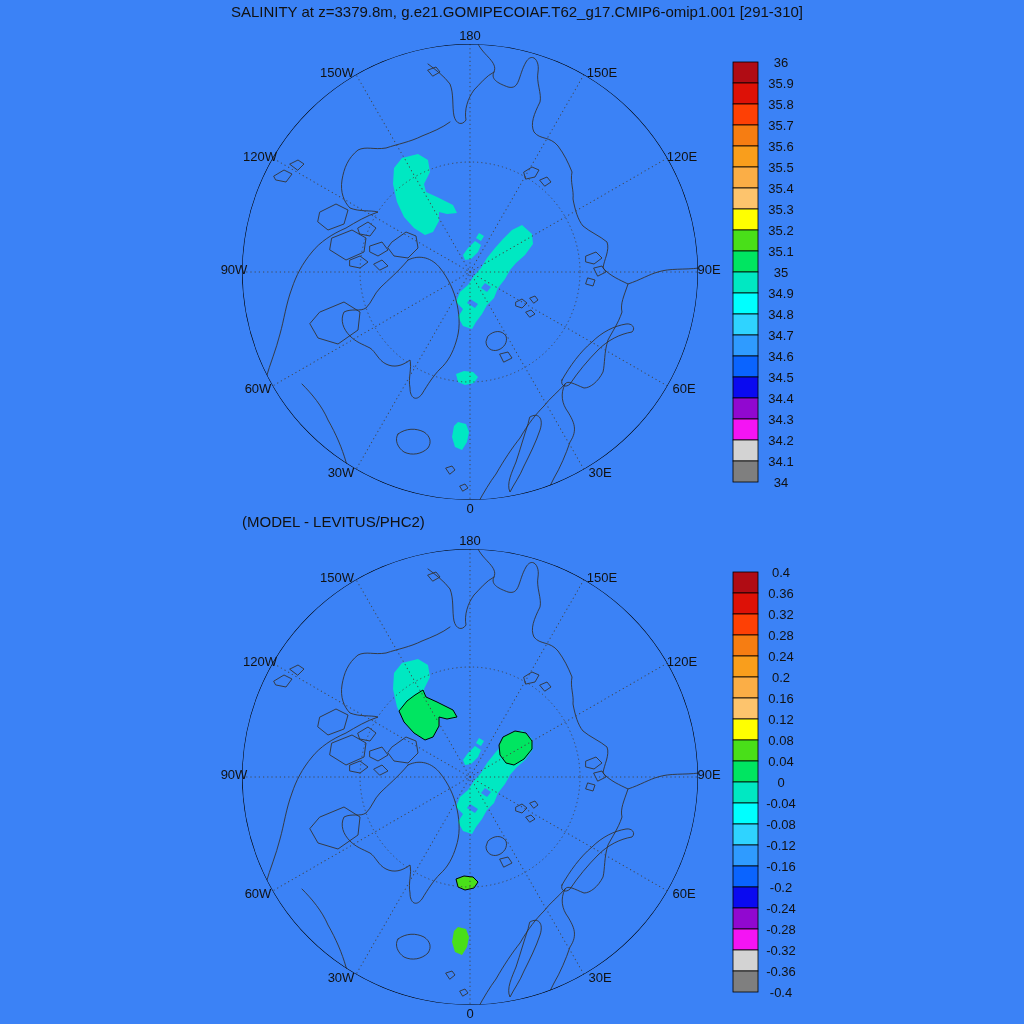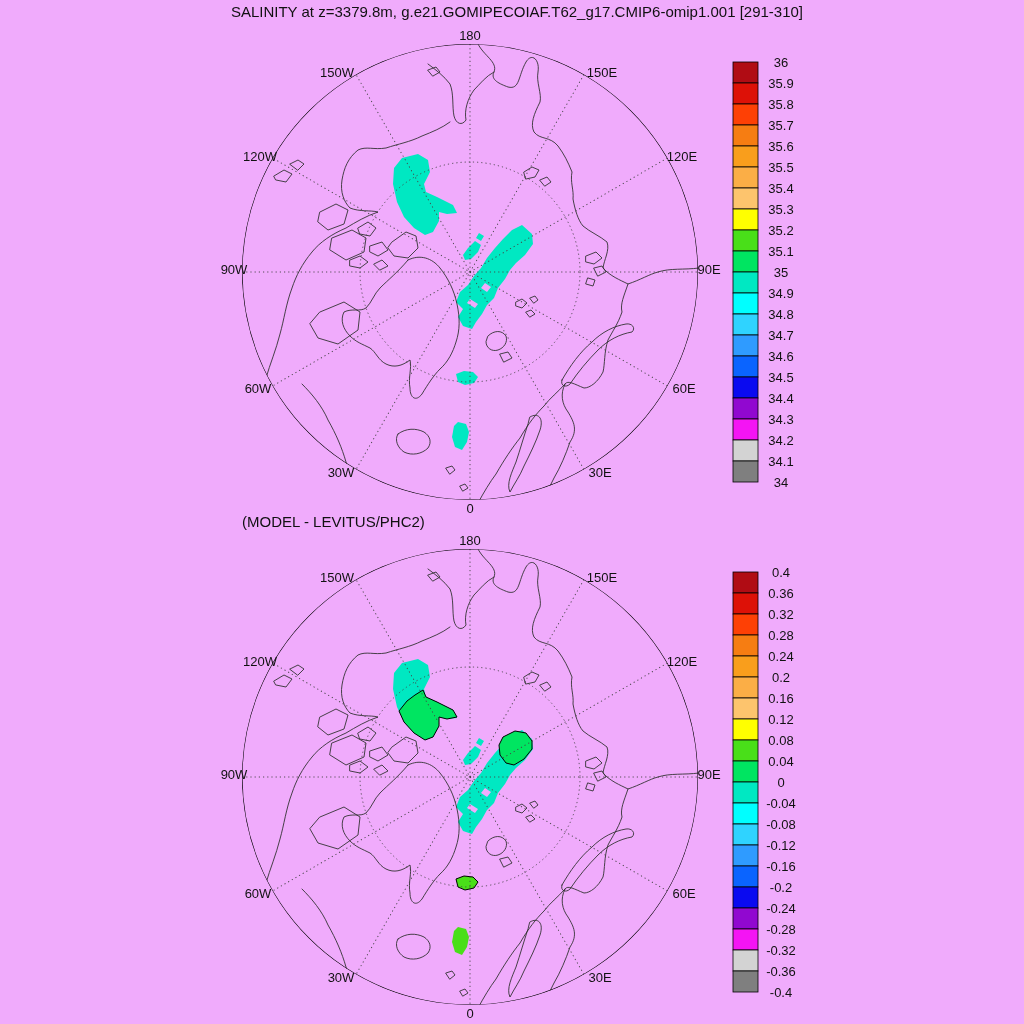--- a/index.html
+++ b/index.html
@@ -1,16 +1,16 @@
 <!DOCTYPE html>
 <html><head>
 <meta charset="utf-8">
 <style>
   html,body{margin:0;padding:0;background:#fff;}
-  #fig{position:relative;width:1024px;height:1024px;background:#f0abfc;font-family:"Liberation Sans",sans-serif;}
+  #fig{position:relative;width:1024px;height:1024px;background:#3b82f6;font-family:"Liberation Sans",sans-serif;}
   svg text{font-family:"Liberation Sans",sans-serif;fill:#111;}
   .ttl{font-size:15px;}
   .lbl{font-size:13px;}
   .cb{font-size:13px;}
 </style>
 </head>
 <body>
 
 <div id="fig">
 <svg width="1024" height="1024" viewBox="0 0 1024 1024" xmlns="http://www.w3.org/2000/svg">

